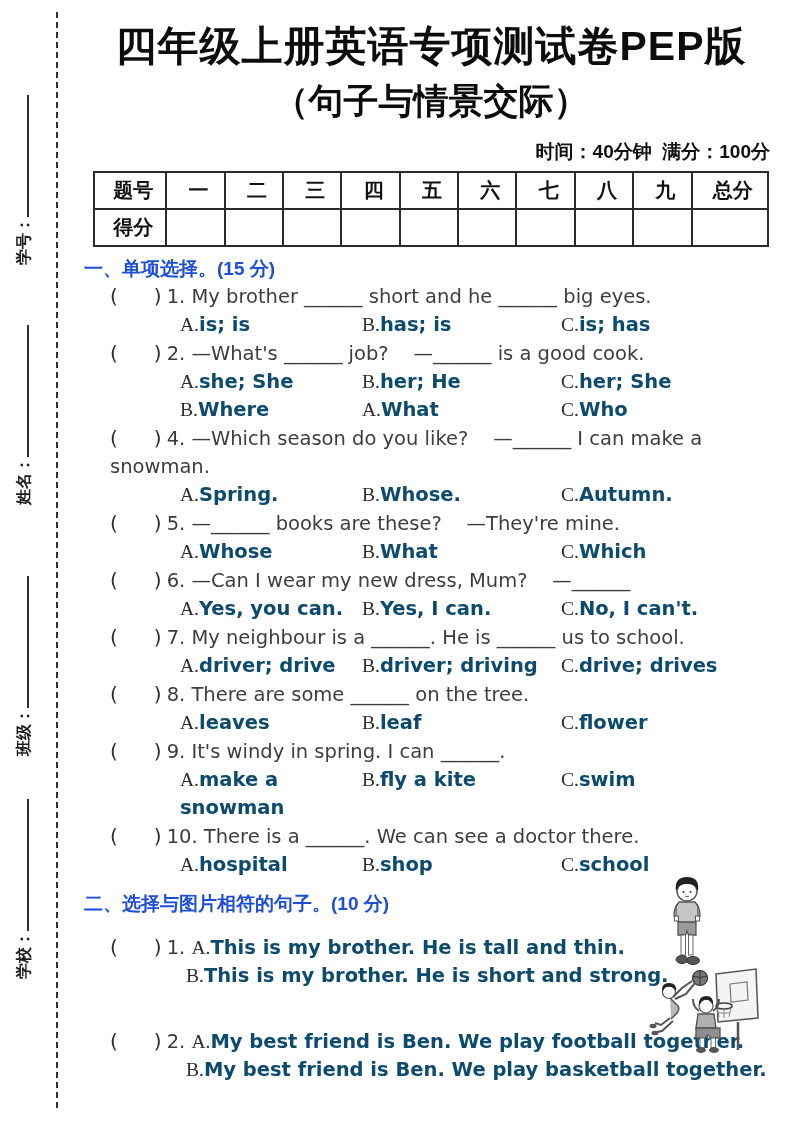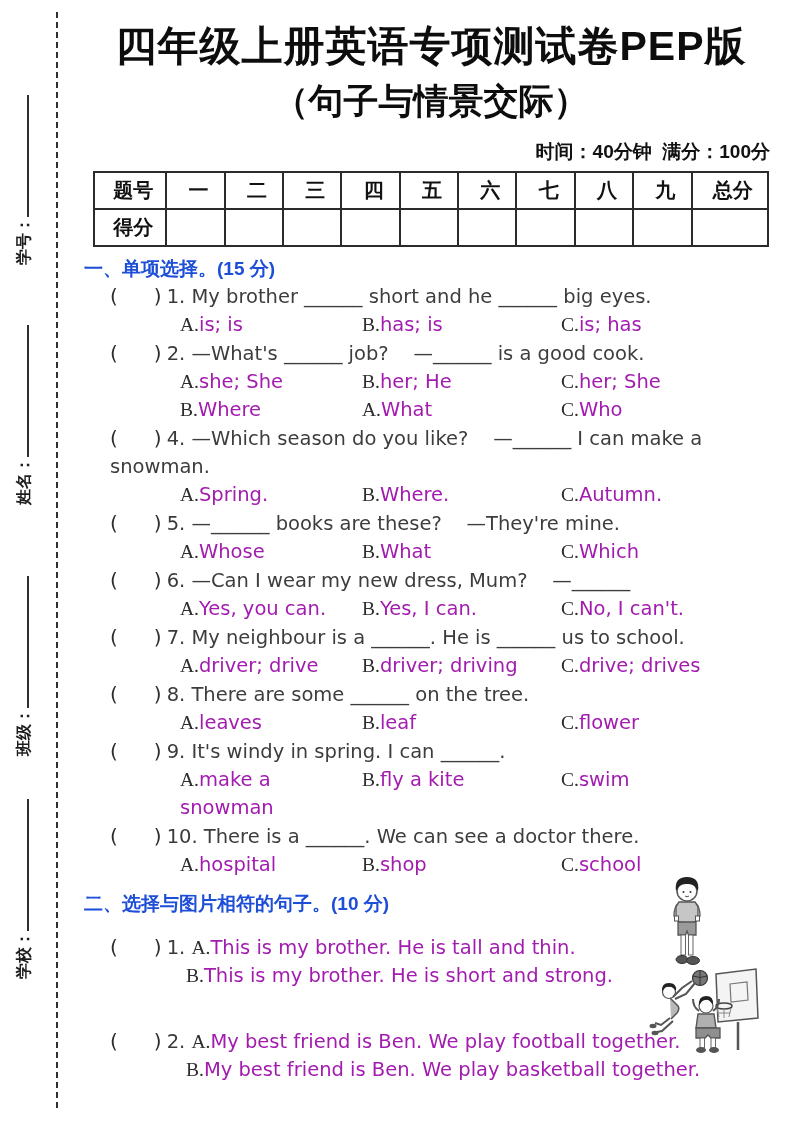--- a/index.html
+++ b/index.html
@@ -39,21 +39,21 @@
   .qline{padding-left:20px;font-size:19.5px;color:#3d3d3d;white-space:pre-wrap;}
   .paren{color:#2d2d2d;font-size:20px;}
   .paren-gap{display:inline-block;width:36px;}
   .qnum{color:#3a3a3a;padding-left:5px;}
   .qtext{color:#3d3d3d;}
   .opts{display:flex;padding-left:90px;font-size:19.5px;color:#3d3d3d;}
   .opts .opt:nth-child(1){width:182px;flex:none;}
   .opts .opt:nth-child(2){width:199px;flex:none;}
   .opts .opt:nth-child(3){flex:1;}
   .optletter{font-family:"Liberation Serif",serif;color:#2e2e2e;}
-  .opttext{color:#a21caf;}
+  .opttext{color:#0c4a6e;font-weight:bold;}
 
   .q2{margin-top:16px;line-height:28px;}
   .q2.second{margin-top:37px;}
   .q2 .bline{padding-left:96px;font-size:19.5px;color:#3d3d3d;}
 
   
   .illus{position:absolute;}
   .illus.boy{left:660px;top:874px;}
   .illus.bball{left:642px;top:966px;}
 
@@ -158,21 +158,21 @@
         <span class="opt"><span class="optletter">B.</span><span class="opttext">Where</span></span>
         <span class="opt"><span class="optletter">A.</span><span class="opttext">What</span></span>
         <span class="opt"><span class="optletter">C.</span><span class="opttext">Who</span></span>
       </div>
     </div>
 
     <div class="q">
       <div class="qline"><span class="paren">(</span><span class="paren-gap"></span><span class="paren">)</span><span class="qnum">4.</span> <span class="qtext">—Which season do you like?    —______ I can make a snowman.</span></div>
       <div class="opts">
         <span class="opt"><span class="optletter">A.</span><span class="opttext">Spring.</span></span>
-        <span class="opt"><span class="optletter">B.</span><span class="opttext">Where.</span></span>
+        <span class="opt"><span class="optletter">B.</span><span class="opttext">Whose.</span></span>
         <span class="opt"><span class="optletter">C.</span><span class="opttext">Autumn.</span></span>
       </div>
     </div>
 
     <div class="q">
       <div class="qline"><span class="paren">(</span><span class="paren-gap"></span><span class="paren">)</span><span class="qnum">5.</span> <span class="qtext">—______ books are these?    —They're mine.</span></div>
       <div class="opts">
         <span class="opt"><span class="optletter">A.</span><span class="opttext">Whose</span></span>
         <span class="opt"><span class="optletter">B.</span><span class="opttext">What</span></span>
         <span class="opt"><span class="optletter">C.</span><span class="opttext">Which</span></span>

